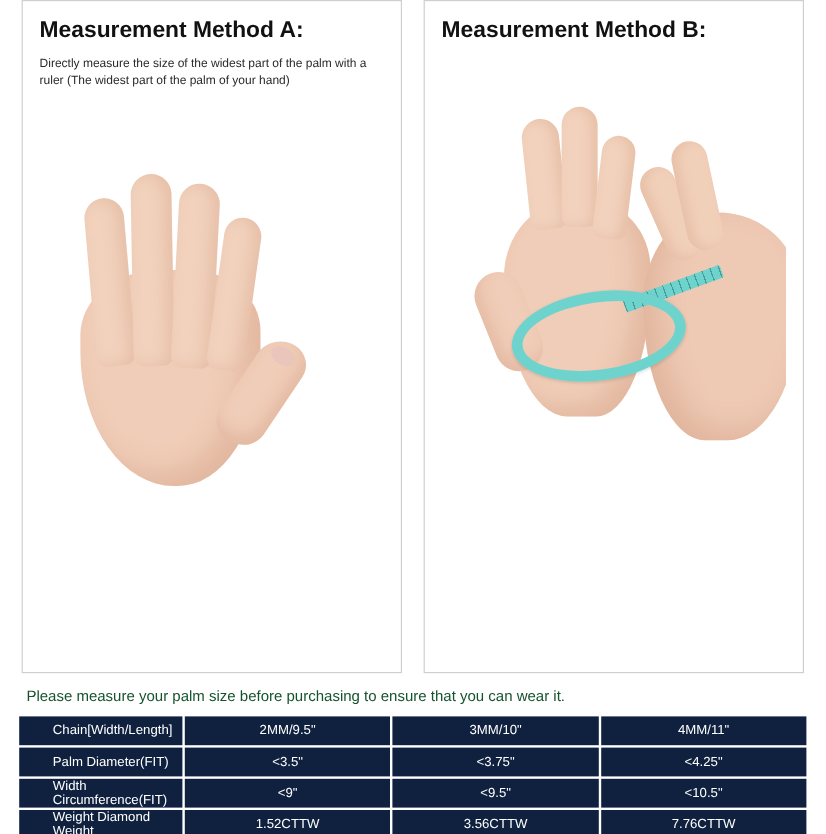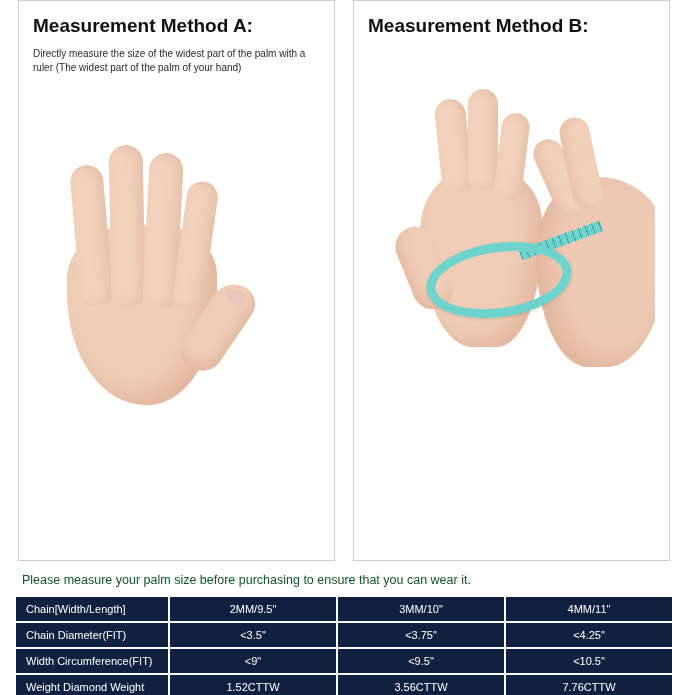--- a/index.html
+++ b/index.html
@@ -277,22 +277,22 @@
     color: #ffffff;
     font-size: 11px;
     height: 24px;
     text-align: center;
     vertical-align: middle;
     padding: 0 4px;
     box-sizing: border-box;
   }
   .spec-table td.label {
     text-align: left;
-    padding-left: 10px;
-    width: 152px;
+    padding-left: 28px;
+    width: 136px;
   }
 </style>
 </head>
 <body>
 
 <div class="page">
 
 
   <div class="methods">
 
@@ -340,21 +340,21 @@
 
   <table class="spec-table">
     <tbody>
       <tr>
         <td class="label">Chain[Width/Length]</td>
         <td>2MM/9.5"</td>
         <td>3MM/10"</td>
         <td>4MM/11"</td>
       </tr>
       <tr>
-        <td class="label">Chain Diameter(FIT)</td>
+        <td class="label">Palm Diameter(FIT)</td>
         <td>&lt;3.5"</td>
         <td>&lt;3.75"</td>
         <td>&lt;4.25"</td>
       </tr>
       <tr>
         <td class="label">Width Circumference(FIT)</td>
         <td>&lt;9"</td>
         <td>&lt;9.5"</td>
         <td>&lt;10.5"</td>
       </tr>

